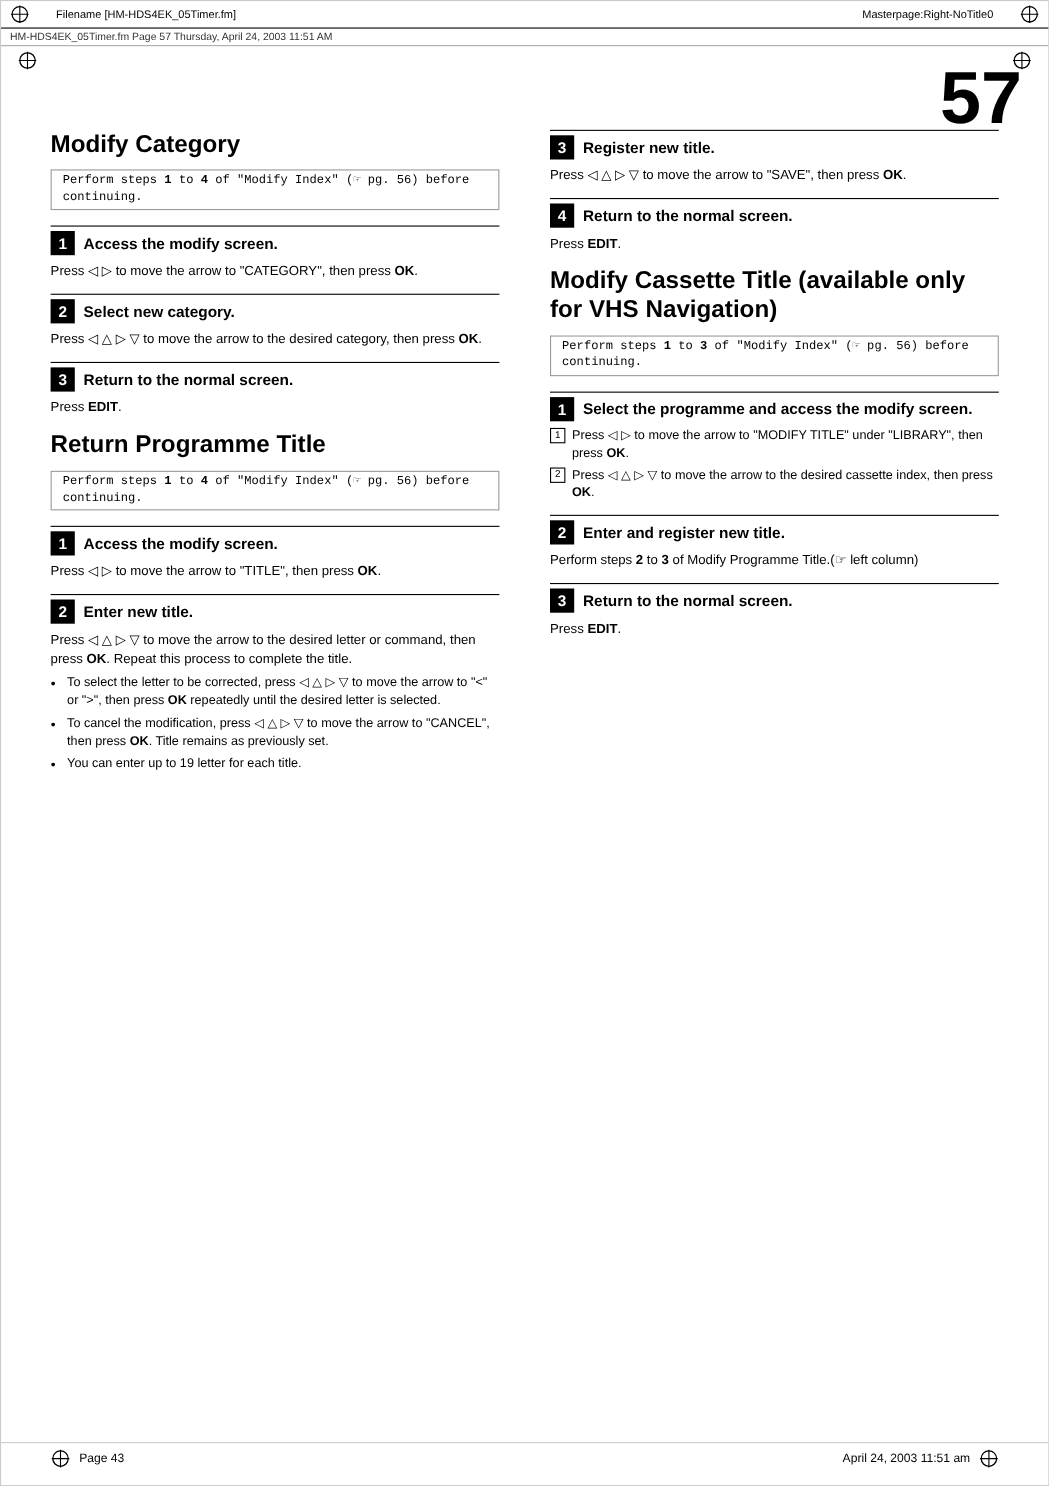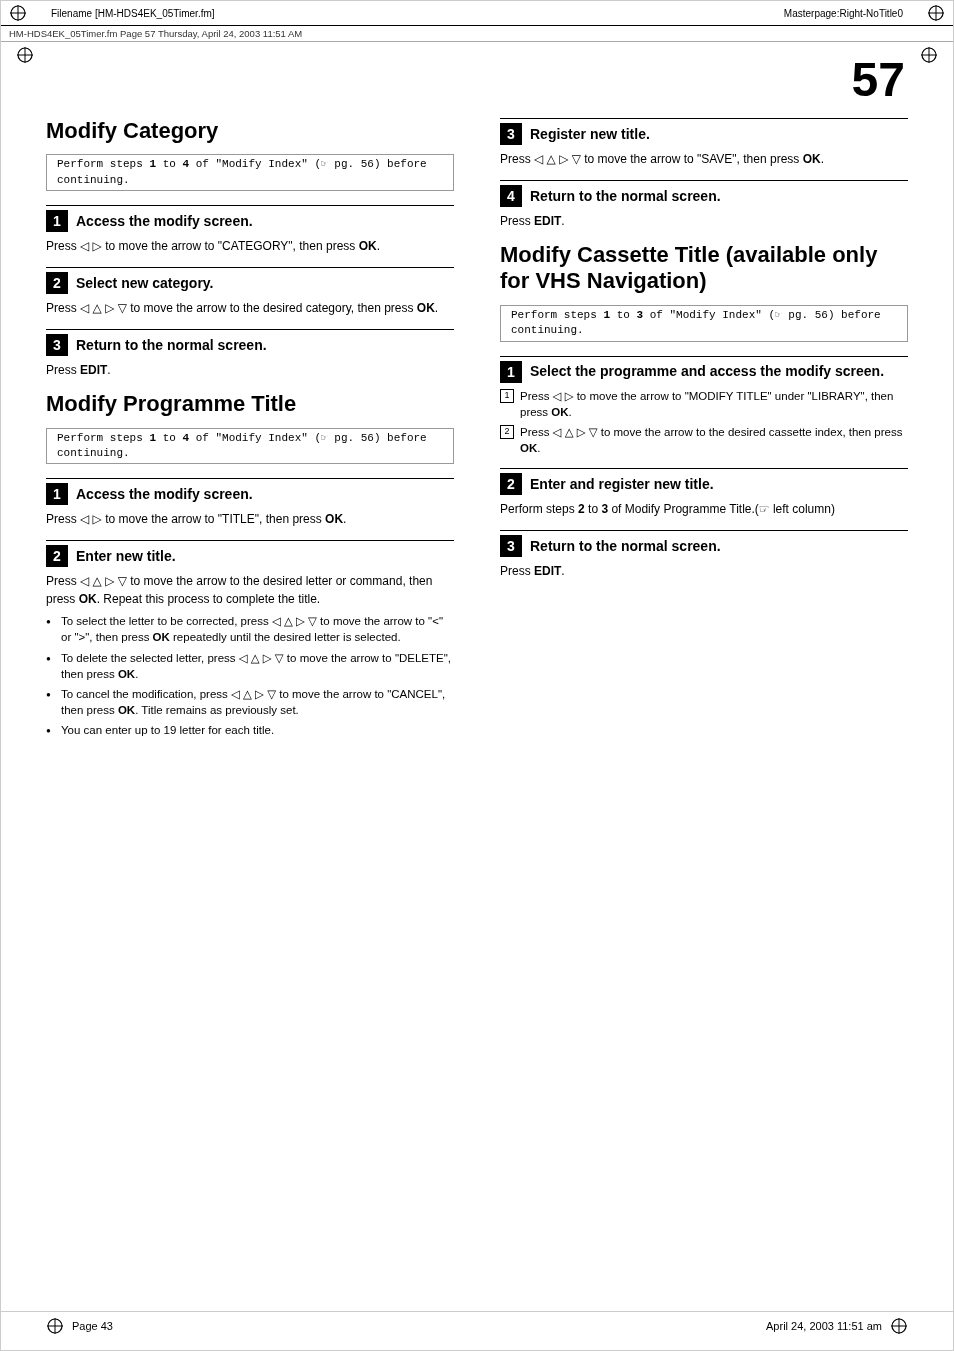--- a/index.html
+++ b/index.html
@@ -48,22 +48,22 @@
       padding: 2px 8px;
       font-size: 9.5px;
       font-family: Arial, sans-serif;
       color: #333;
     }
 
     
     .page-number-display {
       position: absolute;
       top: 55px;
-      right: 48px;
-      font-size: 48px;
+      right: 24px;
+      font-size: 67px;
       font-family: Arial, sans-serif;
       font-weight: bold;
       color: #000;
       line-height: 1;
     }
 
     
     .content-area {
       display: flex;
       gap: 46px;
@@ -319,21 +319,21 @@
             <div class="step-number-box">3</div>
             <div class="step-title">Return to the normal screen.</div>
           </div>
           <div class="step-body">
             <p>Press <strong>EDIT</strong>.</p>
           </div>
         </div>
       </div>
 
       <div class="step">
-        <h1 class="section-title">Modify Programme Title</h1>
+        <h1 class="section-title">Return Programme Title</h1>
         <div class="note-box">
           <span>Perform steps <strong>1</strong> to <strong>4</strong> of "Modify Index" (☞ pg. 56) before continuing.</span>
         </div>
 
         <div class="step">
           <div class="step-header">
             <div class="step-number-box">1</div>
             <div class="step-title">Access the modify screen.</div>
           </div>
           <div class="step-body">
@@ -343,21 +343,20 @@
 
         <div class="step">
           <div class="step-header">
             <div class="step-number-box">2</div>
             <div class="step-title">Enter new title.</div>
           </div>
           <div class="step-body">
             <p>Press ◁ △ ▷ ▽ to move the arrow to the desired letter or command, then press <strong>OK</strong>. Repeat this process to complete the title.</p>
             <ul class="bullet-list">
               <li>To select the letter to be corrected, press ◁ △ ▷ ▽ to move the arrow to "&lt;" or "&gt;", then press <strong>OK</strong> repeatedly until the desired letter is selected.</li>
-              <li>To delete the selected letter, press ◁ △ ▷ ▽ to move the arrow to "DELETE", then press <strong>OK</strong>.</li>
               <li>To cancel the modification, press ◁ △ ▷ ▽ to move the arrow to "CANCEL", then press <strong>OK</strong>. Title remains as previously set.</li>
               <li>You can enter up to 19 letter for each title.</li>
             </ul>
           </div>
         </div>
       </div>
 
     </div>
 
     <div class="right-col">

